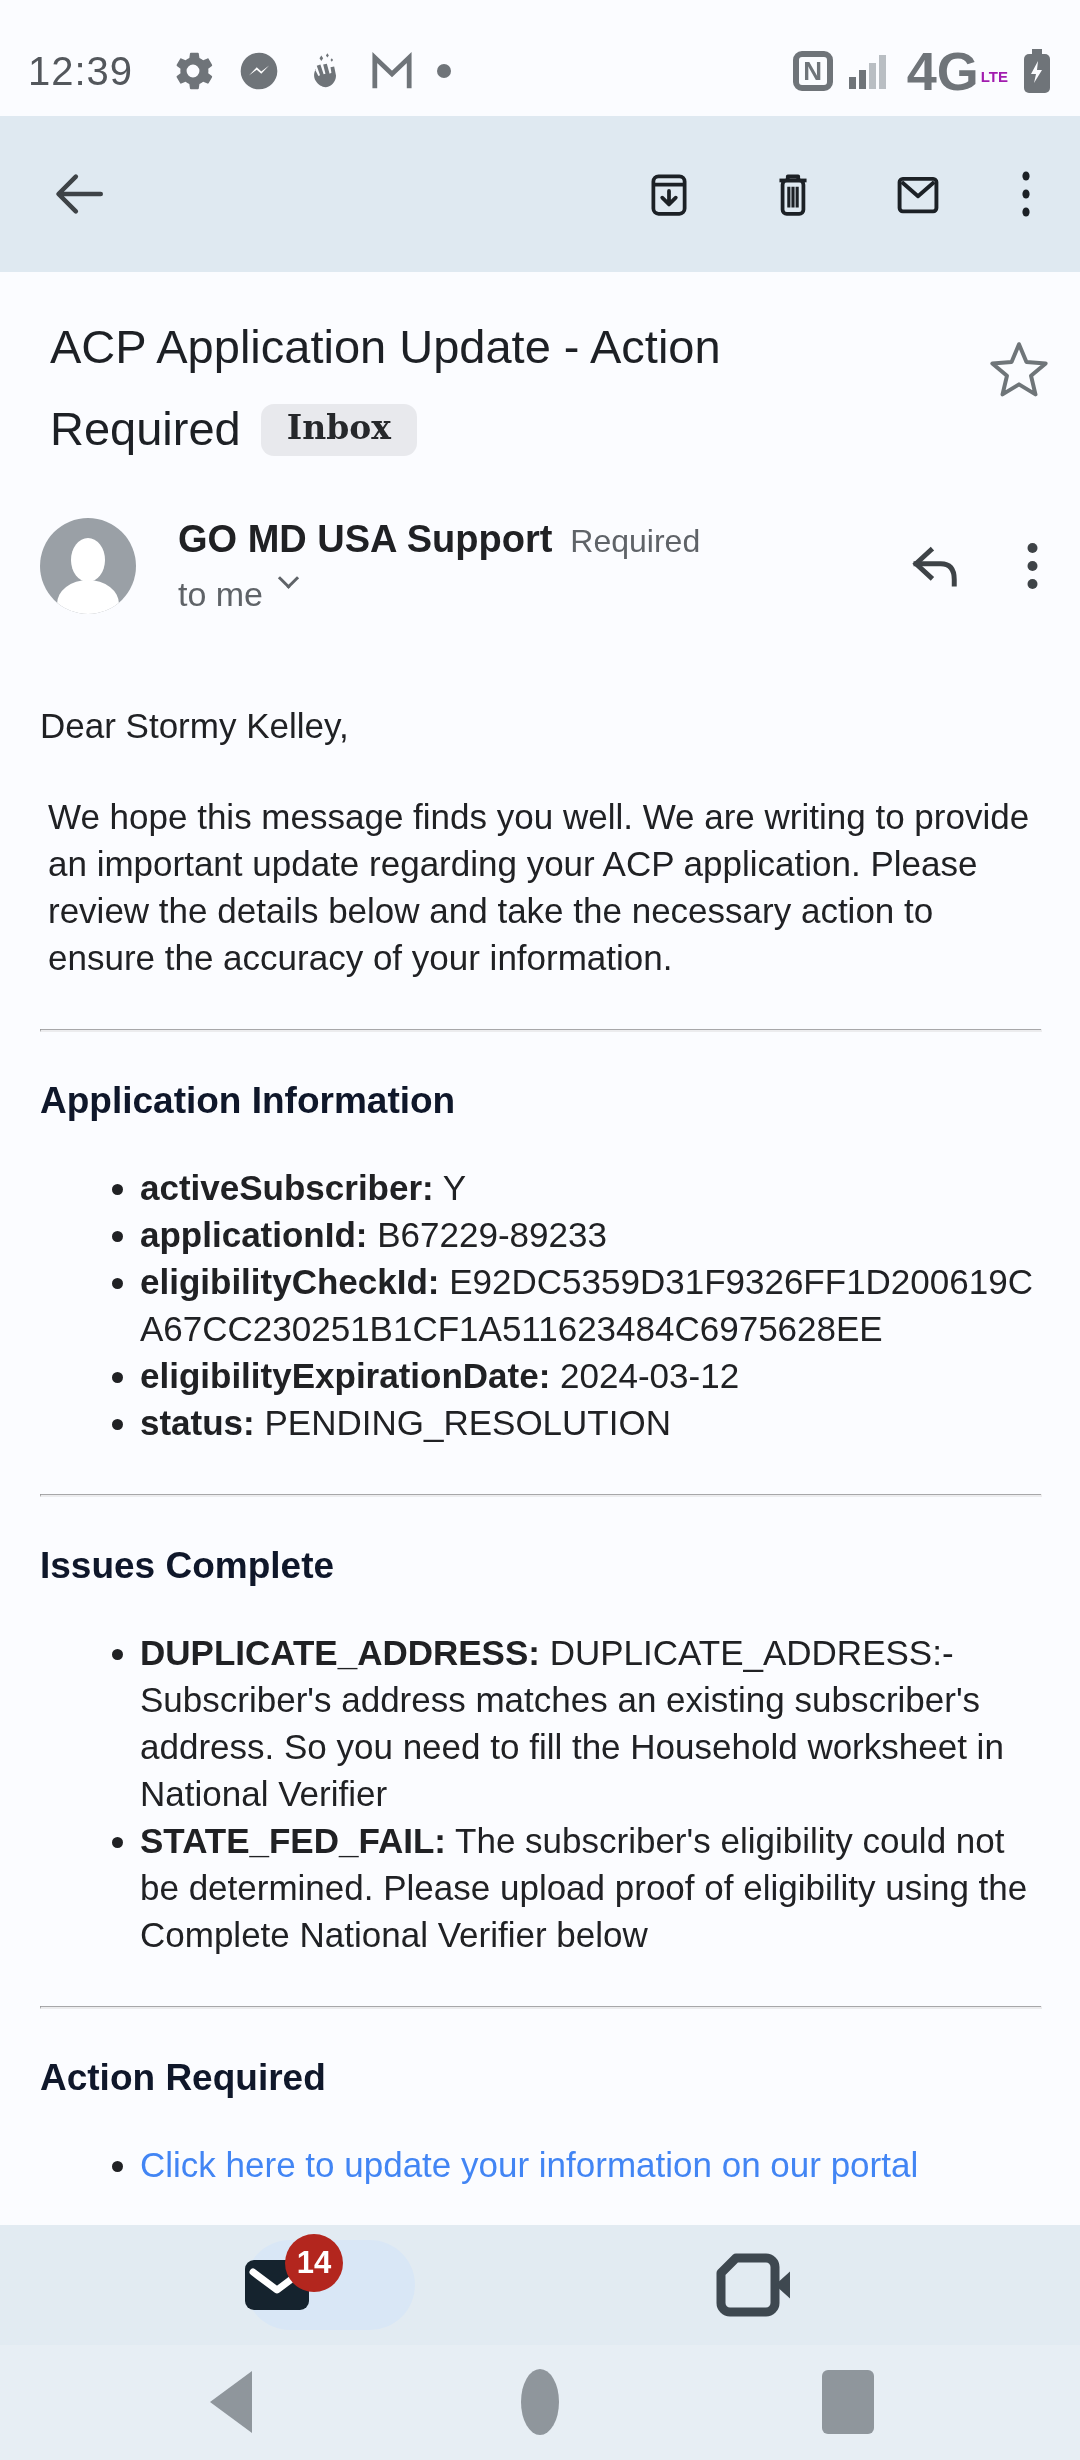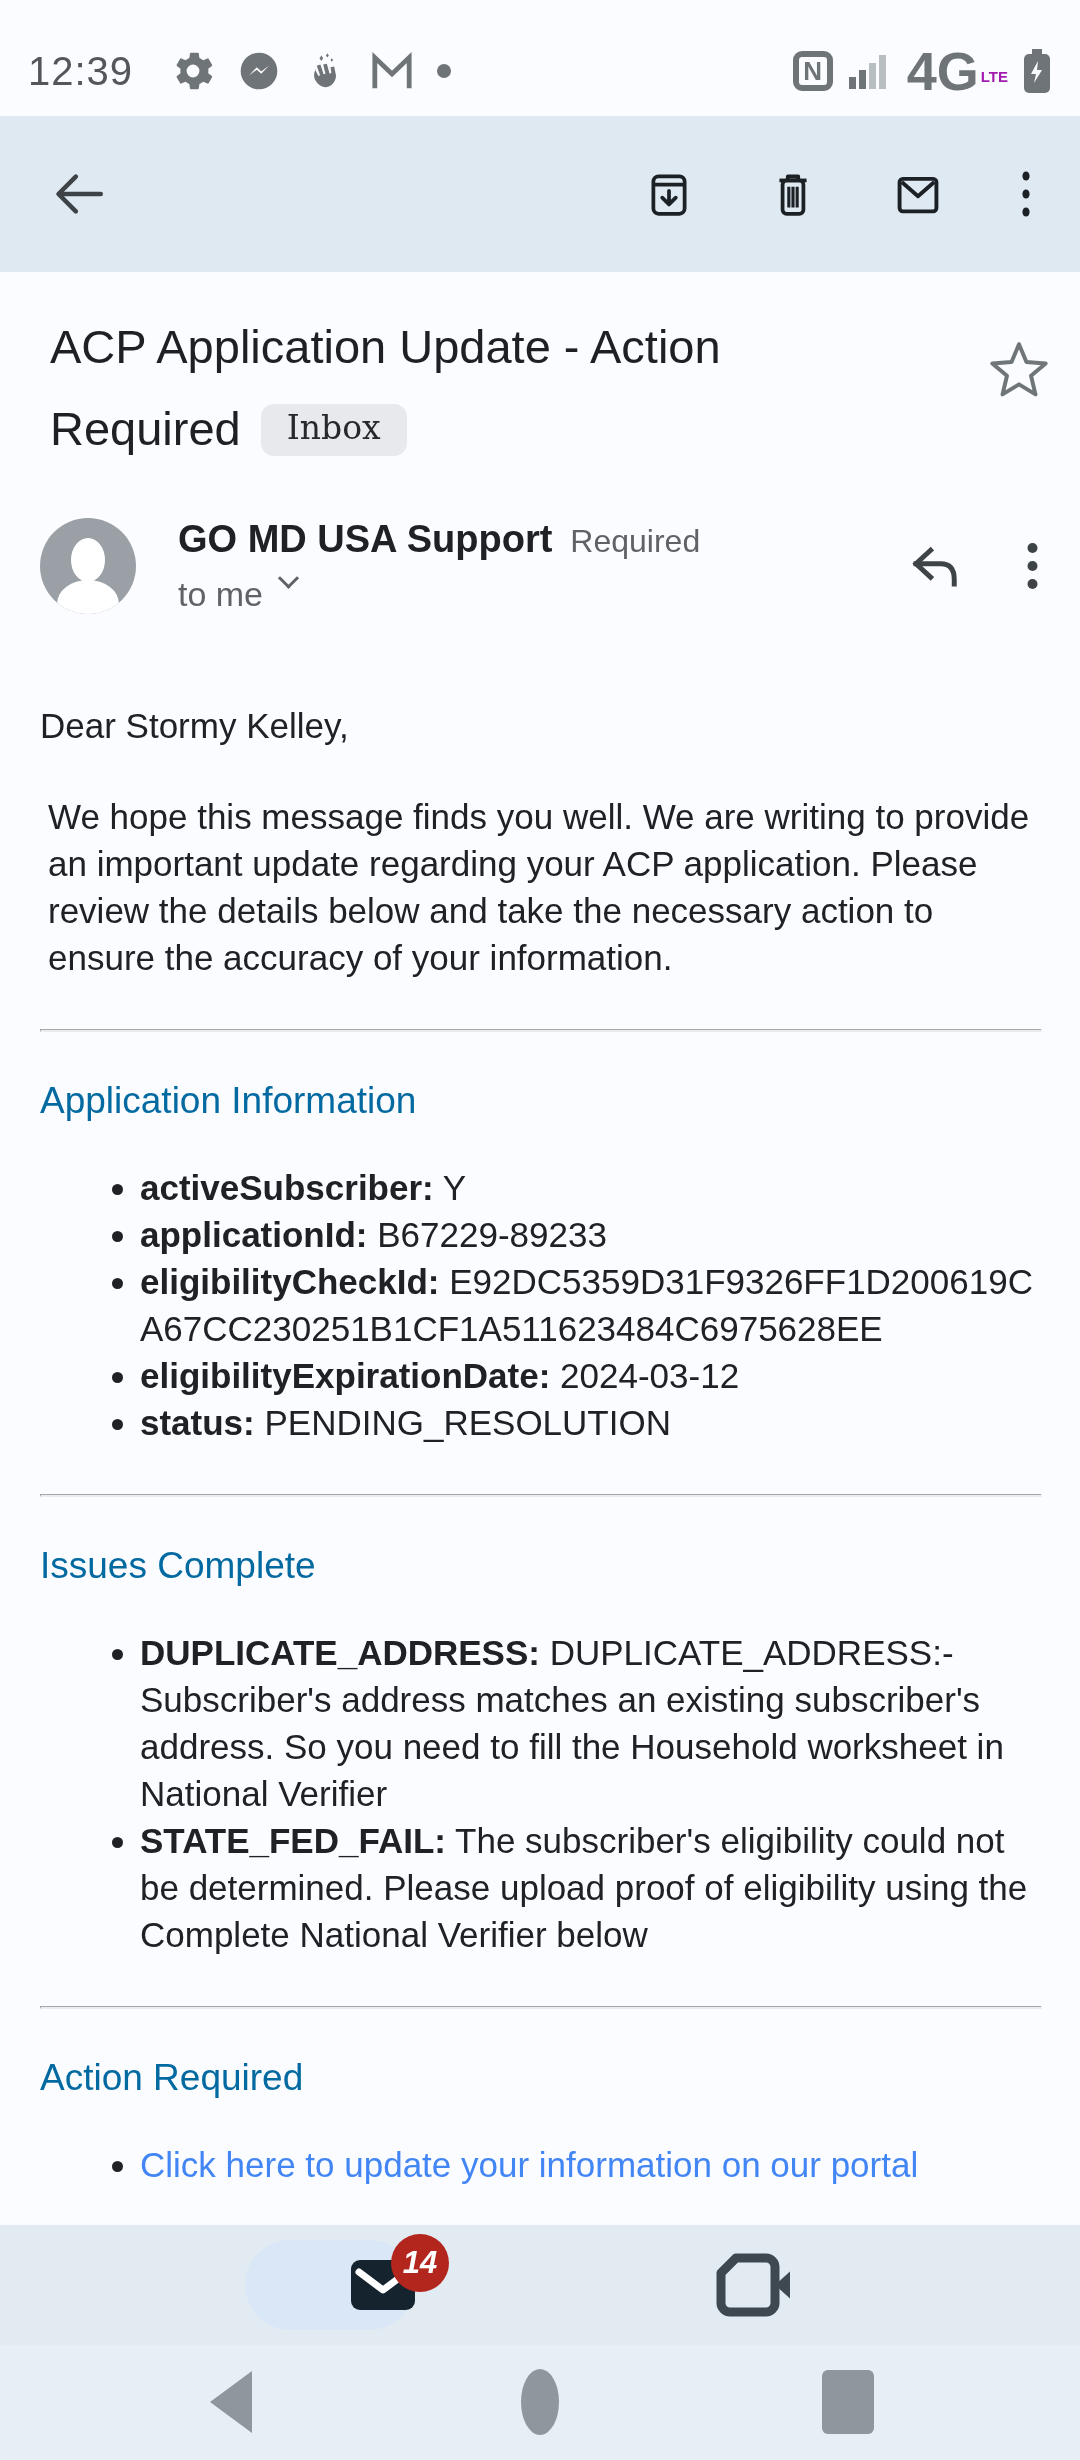--- a/index.html
+++ b/index.html
@@ -56,20 +56,21 @@
   }
   .label-chip {
     display:inline-block;
     font-family:"DejaVu Serif", serif;
     font-size:33px; color:#26282b;
     background:#e8e9ed; border-radius:13px;
     padding:4px 26px 8px 26px;
     margin-left:20px;
     vertical-align:6px;
     line-height:40px;
+    font-weight:bold;
   }
   .star-btn { position:absolute; right:30px; top:66px; color:#6f7579; }
   
   .sender-row { display:flex; align-items:center; margin:48px 40px 0 40px; }
   .avatar {
     width:96px; height:96px; border-radius:50%; background:#9aa0a6;
     position:relative; overflow:hidden; flex:none;
   }
   .avatar .head { position:absolute; left:31px; top:20px; width:34px; height:44px; border-radius:50%; background:#fff; }
   .avatar .shoulders { position:absolute; left:17px; bottom:-14px; width:62px; height:48px; border-radius:50%; background:#fff; }
@@ -82,31 +83,31 @@
     display:inline-block; width:15px; height:15px;
     border-right:3.5px solid #5f6368; border-bottom:3.5px solid #5f6368;
     transform:rotate(45deg) translate(-3px,-3px);
     margin-left:18px;
   }
   .sender-actions { margin-left:auto; display:flex; align-items:center; gap:64px; color:#3e4347; }
   
   .greeting { margin:88px 38px 0 40px; font-size:35px; line-height:47px; color:#202124; }
   .para { margin:44px 38px 0 48px; font-size:35px; line-height:47px; color:#202124; }
   .divider { margin:48px 38px 0 40px; height:3px; background:#a7a7a9; border-bottom:2px solid #ececee; border-top:0; }
-  .sec-heading { margin:48px 38px 0 40px; font-size:37px; font-weight:400; color:#0369a1; }
+  .sec-heading { margin:48px 38px 0 40px; font-size:37px; font-weight:700; color:#0f172a; }
   ul.kv-list { margin:42px 38px 0 40px; padding-left:100px; list-style:disc; }
   ul.kv-list li { font-size:35px; line-height:47px; color:#202124; }
   ul.kv-list li b { font-weight:700; }
   .break-any { word-break:break-all; }
   a.portal-link { color:#4285f4; text-decoration:none; }
   
   .tabbar { height:120px; background:#e2ebf2; position:relative; }
   .mail-tab { position:absolute; left:245px; top:15px; width:170px; height:90px;
               background:#d9e7f6; border-radius:46px;
-              display:flex; align-items:center; justify-content:flex-end;font-style:italic; }
+              display:flex; align-items:center; justify-content:flex-start; }
   .mail-env { position:relative; width:64px; height:50px; background:#15232e; border-radius:9px; }
   .badge {
     position:absolute; right:-34px; top:-26px;
     min-width:58px; height:58px; border-radius:50%;
     background:#b3261e; color:#fff;
     font-size:31px; font-weight:700;
     display:flex; align-items:center; justify-content:center;
   }
   .video-tab { position:absolute; left:708px; top:20px; width:86px; height:80px;
                display:flex; align-items:center; justify-content:center; color:#3e4850; }

